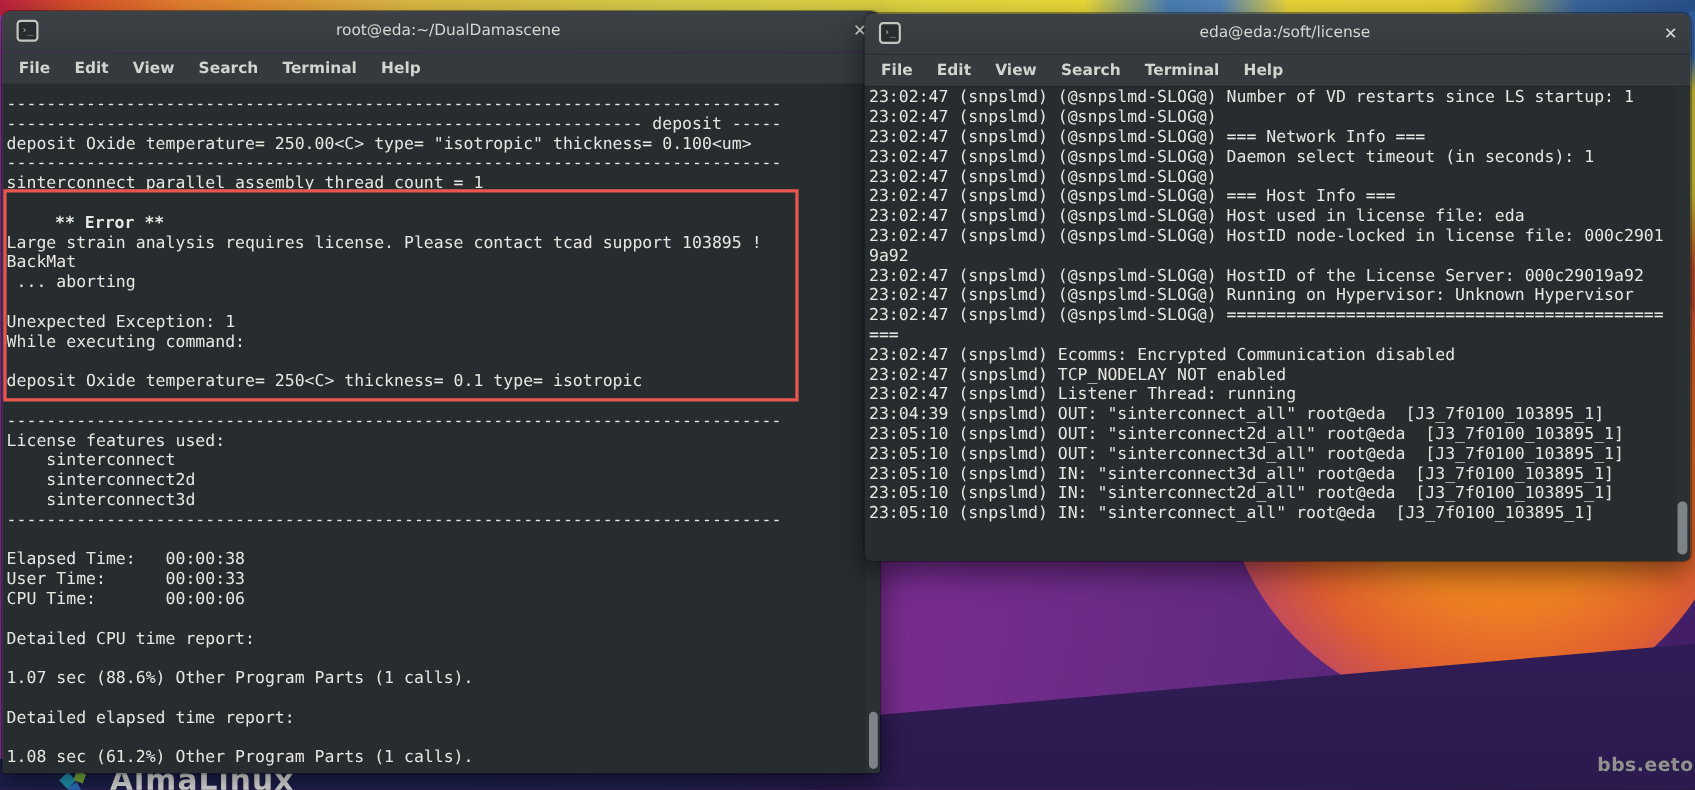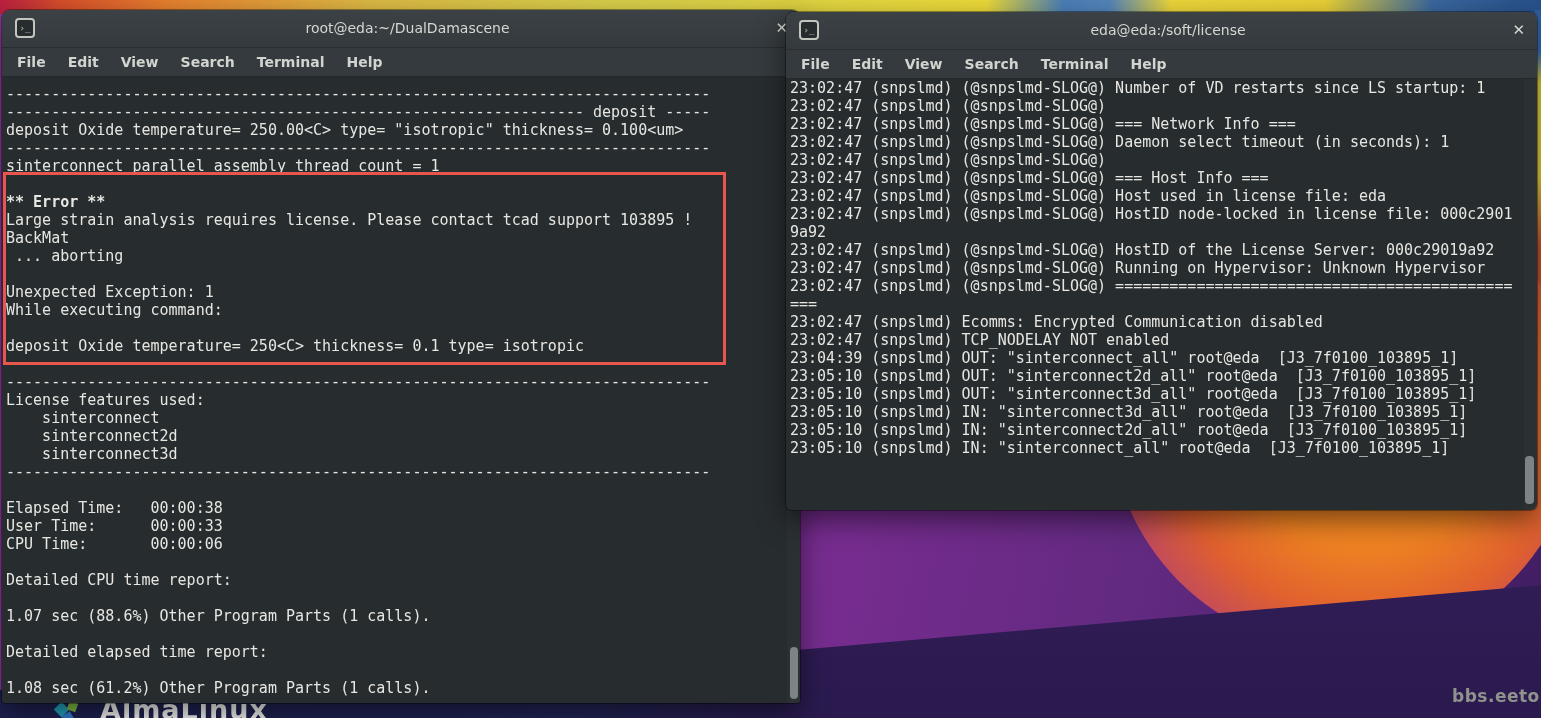--- a/index.html
+++ b/index.html
@@ -48,21 +48,21 @@
 
   .menubar{height:28px;flex:0 0 28px;background:#343a3e;display:flex;align-items:center;
     padding-left:4px;border-bottom:1px solid #24282b;font-weight:bold;}
   .menu-item{color:#d2d5cf;font-size:14px;padding:0 11px;line-height:28px;}
 
   .content{position:relative;flex:1;background:#272c2f;overflow:hidden;}
   .lines{position:absolute;left:4px;right:16px;font-family:"DejaVu Sans Mono",monospace;color:#e7e7e2;}
   .win-left .lines{top:8px;}
   .win-right .lines{top:0;}
   .term-line{height:18px;line-height:18px;font-size:15px;white-space:pre;}
-  .term-line.bold{font-weight:bold;}
+  .term-line.bold{font-weight:bold;margin-left:44px;}
   .cursor{display:inline-block;width:9px;height:15px;background:#eeeeec;vertical-align:-2px;}
 
   .error-box{position:absolute;left:1px;top:95px;width:717px;height:187px;
     border:3px solid #e8564e;pointer-events:none;}
 
   .scroll-track{position:absolute;right:0;top:0;bottom:0;width:13px;background:rgba(255,255,255,0.02);}
   .scroll-thumb{position:absolute;background:#7d8386;border-radius:4px;}
   .win-left .scroll-thumb{right:2px;bottom:4px;width:8px;height:52px;}
   .win-right .scroll-thumb{right:3px;bottom:6px;width:9px;height:48px;}
 </style>
@@ -170,20 +170,21 @@
             <div class="term-line">23:02:47 (snpslmd) (@snpslmd-SLOG@) === Host Info ===</div>
             <div class="term-line">23:02:47 (snpslmd) (@snpslmd-SLOG@) Host used in license file: eda</div>
             <div class="term-line">23:02:47 (snpslmd) (@snpslmd-SLOG@) HostID node-locked in license file: 000c2901</div>
             <div class="term-line">9a92</div>
             <div class="term-line">23:02:47 (snpslmd) (@snpslmd-SLOG@) HostID of the License Server: 000c29019a92</div>
             <div class="term-line">23:02:47 (snpslmd) (@snpslmd-SLOG@) Running on Hypervisor: Unknown Hypervisor</div>
             <div class="term-line">23:02:47 (snpslmd) (@snpslmd-SLOG@) ============================================</div>
             <div class="term-line">===</div>
             <div class="term-line">23:02:47 (snpslmd) Ecomms: Encrypted Communication disabled</div>
             <div class="term-line">23:02:47 (snpslmd) TCP_NODELAY NOT enabled</div>
+            <div class="term-line">23:02:47 (snpslmd) Listener Thread: running</div>
             <div class="term-line">23:04:39 (snpslmd) OUT: "sinterconnect_all" root@eda  [J3_7f0100_103895_1]</div>
             <div class="term-line">23:05:10 (snpslmd) OUT: "sinterconnect2d_all" root@eda  [J3_7f0100_103895_1]</div>
             <div class="term-line">23:05:10 (snpslmd) OUT: "sinterconnect3d_all" root@eda  [J3_7f0100_103895_1]</div>
             <div class="term-line">23:05:10 (snpslmd) IN: "sinterconnect3d_all" root@eda  [J3_7f0100_103895_1]</div>
             <div class="term-line">23:05:10 (snpslmd) IN: "sinterconnect2d_all" root@eda  [J3_7f0100_103895_1]</div>
             <div class="term-line">23:05:10 (snpslmd) IN: "sinterconnect_all" root@eda  [J3_7f0100_103895_1]</div>
           </div>
       </div>
       <div class="scroll-track">
         <div class="scroll-thumb"></div>

